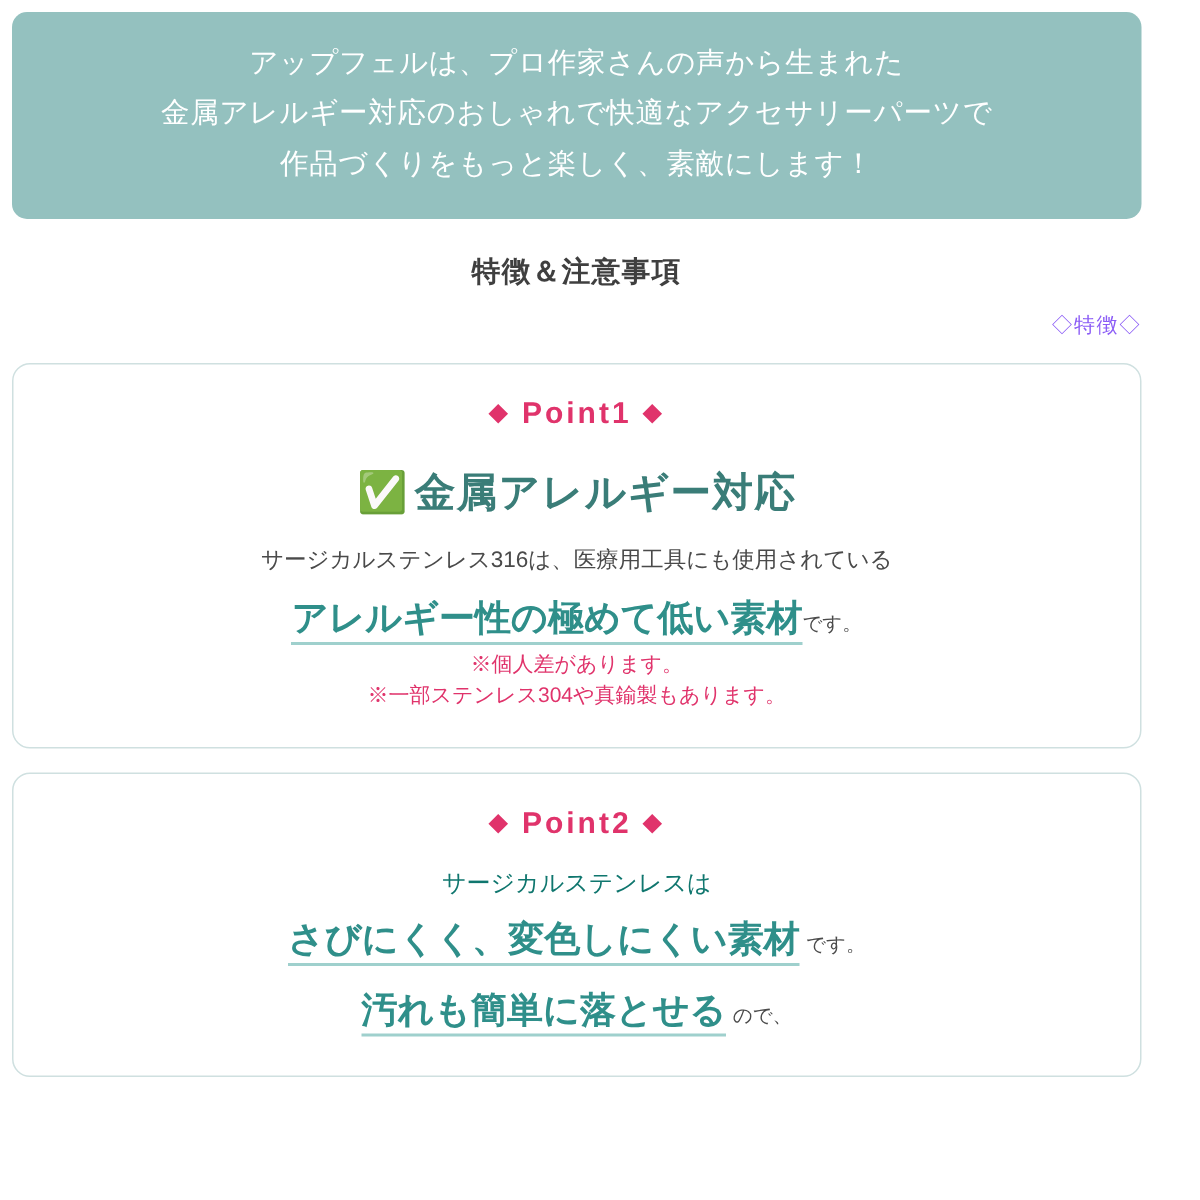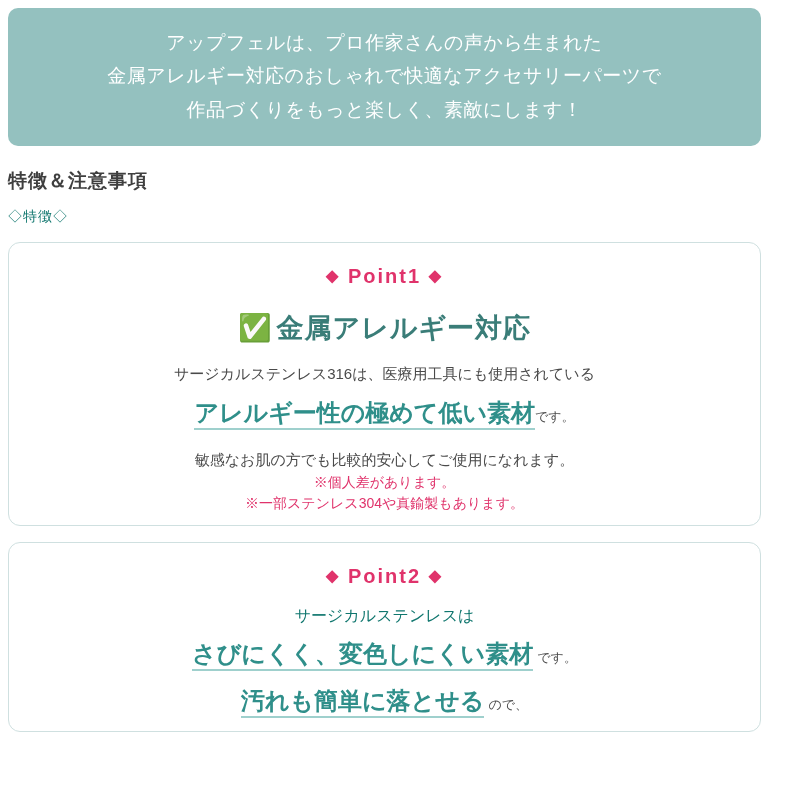--- a/index.html
+++ b/index.html
@@ -34,40 +34,41 @@
     letter-spacing: 0.5px;
     font-weight: 500;
   }
   .hero .line {
     display: block;
     white-space: nowrap;
   }
 
   
   .section-title {
+    text-align: center;
     font-size: 19px;
     font-weight: bold;
     color: #3f3f3f;
     margin-top: 22px;
     letter-spacing: 1px;
   }
   .section-sub {
-    text-align: left;
+    text-align: right;
     font-size: 14px;
-    color: #0f766e;
+    color: #8b5cf6;
     margin-top: 14px;
     letter-spacing: 1px;
   }
 
   
   .card {
     border: 1px solid #cfe0e0;
     border-radius: 12px;
     margin-top: 16px;
-    padding: 22px 10px 11px 10px;
+    padding: 22px 10px 24px 10px;
     text-align: center;
     background: #ffffff;
     box-sizing: border-box;
   }
   .point-label {
     color: #e0336b;
     font-weight: bold;
     font-size: 20px;
     letter-spacing: 2px;
   }
@@ -139,21 +140,20 @@
       <span>Point1</span>
       <span class="diamond">◆</span>
     </div>
     <div class="point-heading">
       <span class="glyph">✅</span><span>金属アレルギー対応</span>
     </div>
     <div class="body-line">サージカルステンレス316は、医療用工具にも使用されている</div>
     <div class="body-line tight">
       <span class="hl">アレルギー性の極めて低い素材</span><span class="plain-after">です。</span>
     </div>
-    <div class="body-line">敏感なお肌の方でも比較的安心してご使用になれます。</div>
     <div class="note">※個人差があります。</div>
     <div class="note small">※一部ステンレス304や真鍮製もあります。</div>
   </div>
 
   <div class="card">
     <div class="point-label">
       <span class="diamond">◆</span>
       <span>Point2</span>
       <span class="diamond">◆</span>
     </div>

